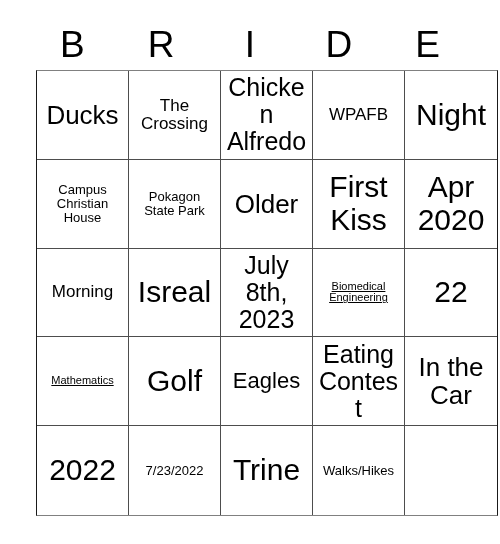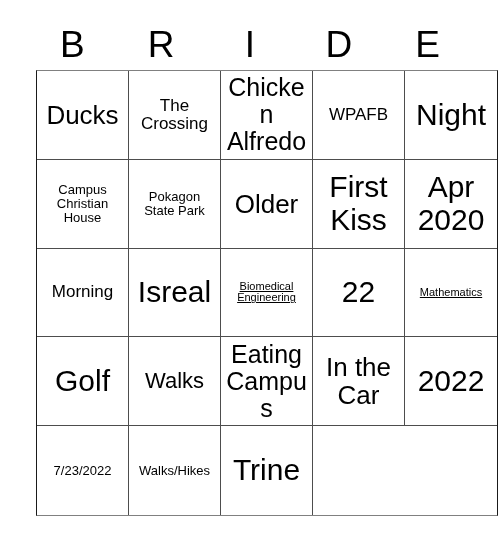--- a/index.html
+++ b/index.html
@@ -127,47 +127,50 @@
       <div class="cell">
         <span class="cell-text fs-xxl">Apr 2020</span>
       </div>
       <div class="cell">
         <span class="cell-text fs-sm">Morning</span>
       </div>
       <div class="cell">
         <span class="cell-text fs-xxl">Isreal</span>
       </div>
       <div class="cell">
+        <span class="cell-text fs-md">July 8th, 2023</span>
+      </div>
+      <div class="cell">
         <span class="cell-text fs-xxs">Biomedical Engineering</span>
       </div>
       <div class="cell">
         <span class="cell-text fs-xxl">22</span>
       </div>
       <div class="cell">
         <span class="cell-text fs-xxs">Mathematics</span>
       </div>
       <div class="cell">
         <span class="cell-text fs-xxl">Golf</span>
       </div>
       <div class="cell">
-        <span class="cell-text fs-lg">Walks</span>
+        <span class="cell-text fs-lg">Eagles</span>
       </div>
       <div class="cell">
-        <span class="cell-text fs-md">Eating Campus</span>
+        <span class="cell-text fs-md">Eating Contest</span>
       </div>
       <div class="cell">
         <span class="cell-text fs-xl">In the Car</span>
       </div>
       <div class="cell">
         <span class="cell-text fs-xxl">2022</span>
       </div>
       <div class="cell">
         <span class="cell-text fs-xs">7/23/2022</span>
       </div>
       <div class="cell">
-        <span class="cell-text fs-xs">Walks/Hikes</span>
+        <span class="cell-text fs-xxl">Trine</span>
       </div>
       <div class="cell">
-        <span class="cell-text fs-xxl">Trine</span>
+        <span class="cell-text fs-xs">Walks/Hikes</span>
       </div>
     </div>
 
 </div>
 
 </body></html>

